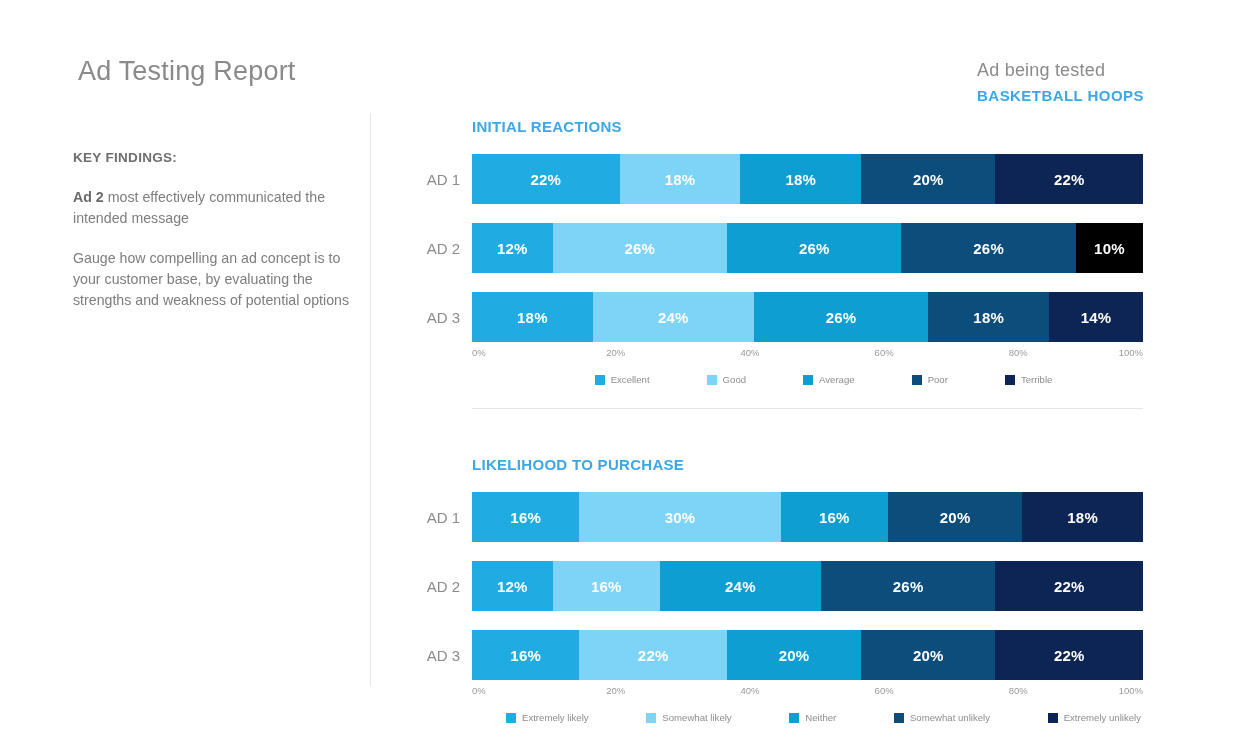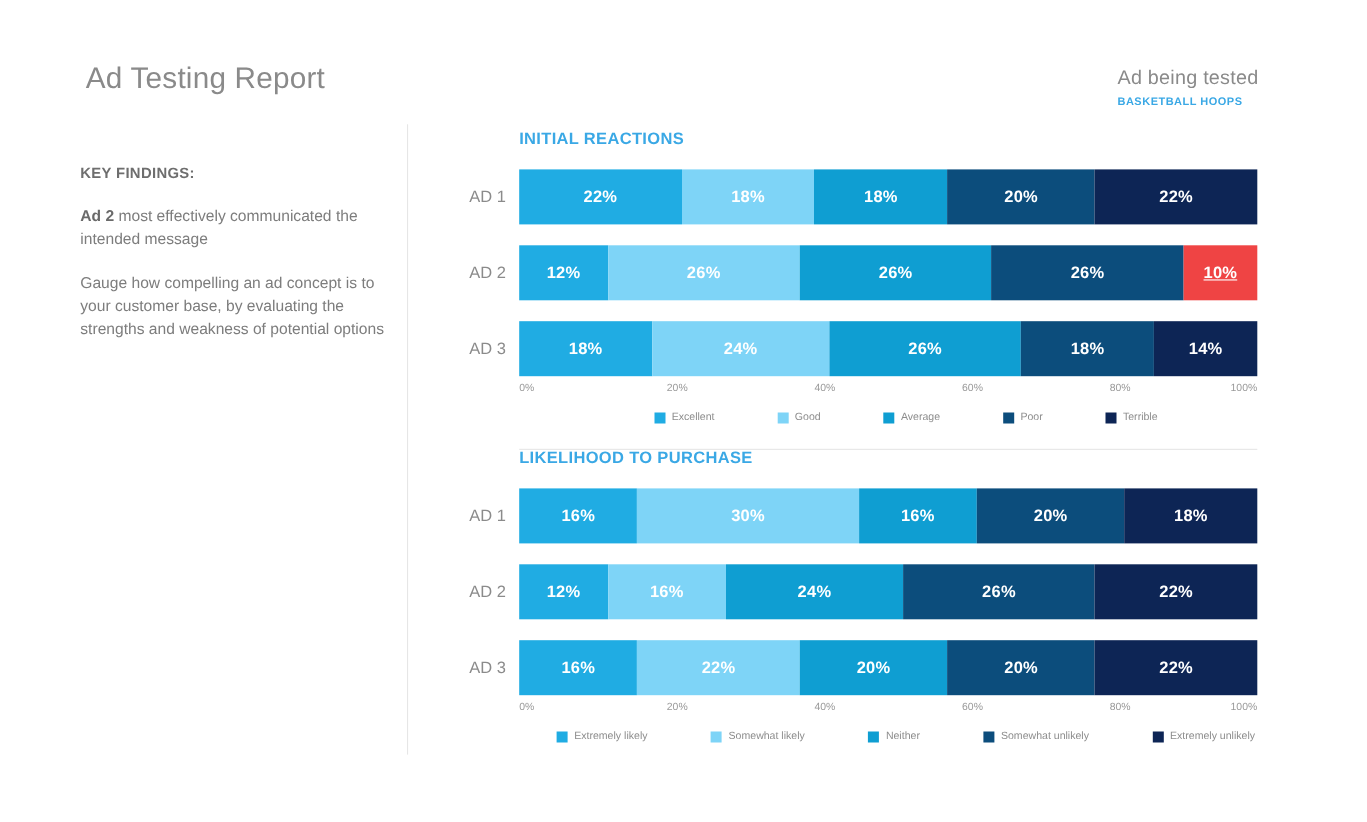--- a/index.html
+++ b/index.html
@@ -18,21 +18,21 @@
     font-size: 27px; font-weight: 300; color: #8a8a8a;
     letter-spacing: 0.2px; white-space: nowrap;
   }
   .ad-tested-wrap {
     position: absolute; right: 99px; top: 60px; text-align: left;
   }
   .ad-tested-label {
     font-size: 18px; font-weight: 300; color: #8a8a8a; letter-spacing: .2px;
   }
   .ad-tested-value {
-    font-size: 10px; font-weight: bold; color: #3aa8e5;
+    font-size: 15px; font-weight: bold; color: #3aa8e5;
     letter-spacing: .45px; margin-top: 6px;
   }
 
   
   .vdivider {
     position: absolute; left: 370px; top: 113px;
     width: 1px; height: 573px; background: #e6e6e6;
   }
   .findings {
     position: absolute; left: 73px; top: 150px; width: 282px;
@@ -43,21 +43,21 @@
   }
   .finding-p {
     font-size: 14.2px; line-height: 21px; color: #7d7d7d;
     margin-bottom: 19px; font-weight: 400;
   }
   .finding-p b { color: #6a6a6a; font-weight: bold; }
 
   
   .chart-block { position: absolute; left: 472px; }
   #chart-initial { top: 118px; }
-  #chart-likelihood { top: 408px; }
+  #chart-likelihood { top: 456px; }
 
   .chart-title {
     font-size: 15px; font-weight: bold; color: #3aa8e5;
     letter-spacing: .3px; margin-bottom: 0;
   }
 
   .hdivider {
     position: absolute; left: 472px; top: 408px;
     width: 671px; height: 1px; background: #e6e6e6;
   }
@@ -134,21 +134,21 @@
             <div class="seg" style="flex: 22 0 0px; background: rgb(13, 37, 85);">22%</div>
           </div>
         </div>
         <div class="bar-row">
           <div class="row-label">AD 2</div>
           <div class="bar">
             <div class="seg" style="flex: 12 0 0px; background: rgb(32, 172, 227);">12%</div>
             <div class="seg" style="flex: 26 0 0px; background: rgb(126, 212, 247);">26%</div>
             <div class="seg" style="flex: 26 0 0px; background: rgb(15, 158, 210);">26%</div>
             <div class="seg" style="flex: 26 0 0px; background: rgb(12, 77, 124);">26%</div>
-            <div class="seg" style="flex: 10 0 0px; background: #ef4444; text-decoration: underline;">10%</div>
+            <div class="seg" style="flex: 10 0 0px; background: #000000;">10%</div>
           </div>
         </div>
         <div class="bar-row">
           <div class="row-label">AD 3</div>
           <div class="bar">
             <div class="seg" style="flex: 18 0 0px; background: rgb(32, 172, 227);">18%</div>
             <div class="seg" style="flex: 24 0 0px; background: rgb(126, 212, 247);">24%</div>
             <div class="seg" style="flex: 26 0 0px; background: rgb(15, 158, 210);">26%</div>
             <div class="seg" style="flex: 18 0 0px; background: rgb(12, 77, 124);">18%</div>
             <div class="seg" style="flex: 14 0 0px; background: rgb(13, 37, 85);">14%</div>

